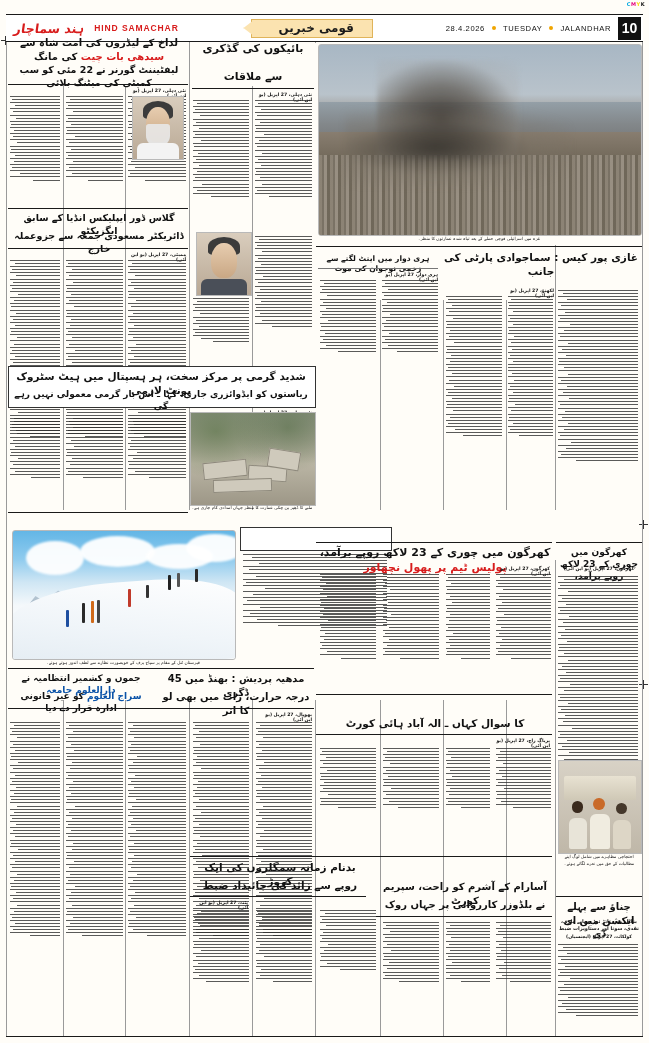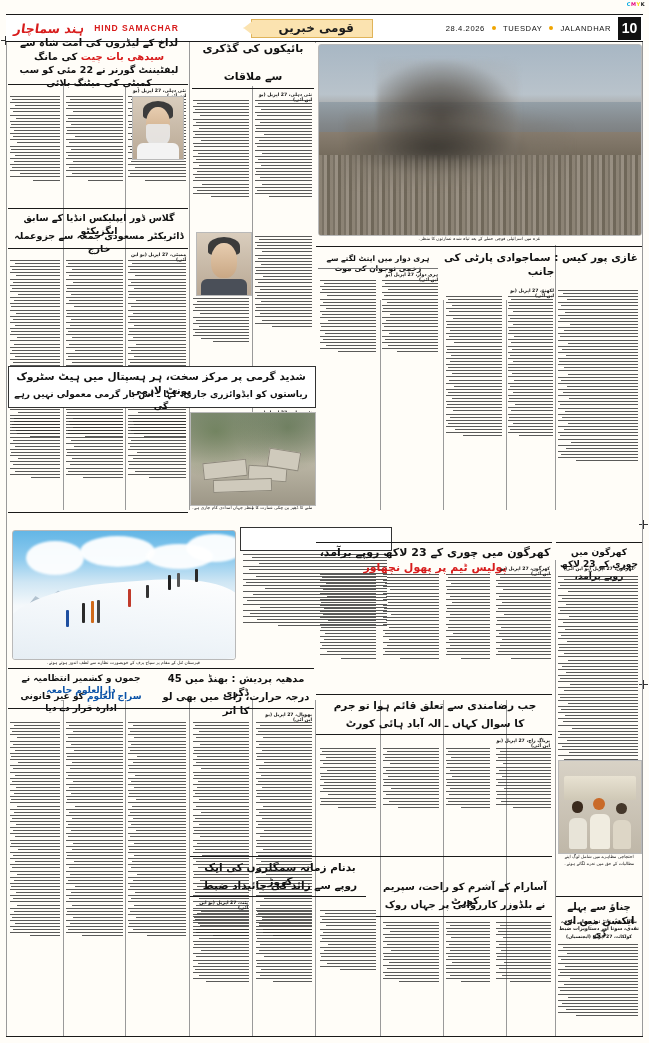--- a/index.html
+++ b/index.html
@@ -1607,21 +1607,20 @@
       <i style="width:97%"></i>
       <i style="width:100%"></i>
     <i style="width:90%"></i>
       <i style="width:100%"></i>
       <i style="width:94%"></i>
       <i style="width:100%"></i>
       <i style="width:60%"></i>
   </div>
 
   <div class="hr-rule" style="left:316px;top:694px;width:236px;"></div>
-  <div class="hl" style="left:318px;top:698px;width:234px;font-size:10.5px;">جب رضامندی سے تعلق قائم ہوا تو جرم</div>
   <div class="hl" style="left:318px;top:716px;width:234px;font-size:10.5px;">کا سوال کہاں ـ الہ آباد ہائی کورٹ</div>
   <div class="hr-rule" style="left:316px;top:734px;width:236px;"></div>
 
   <div class="dateline" style="left:496px;top:738px;width:54px;">پریاگ راج، 27 اپریل (یو این آئی)</div>
   <div class="body dense" style="left:496px;top:748px;width:55px;height:100px;">
     <i style="width:100%"></i>
       <i style="width:92%"></i>
       <i style="width:100%"></i>
       <i style="width:97%"></i>
       <i style="width:100%"></i>

